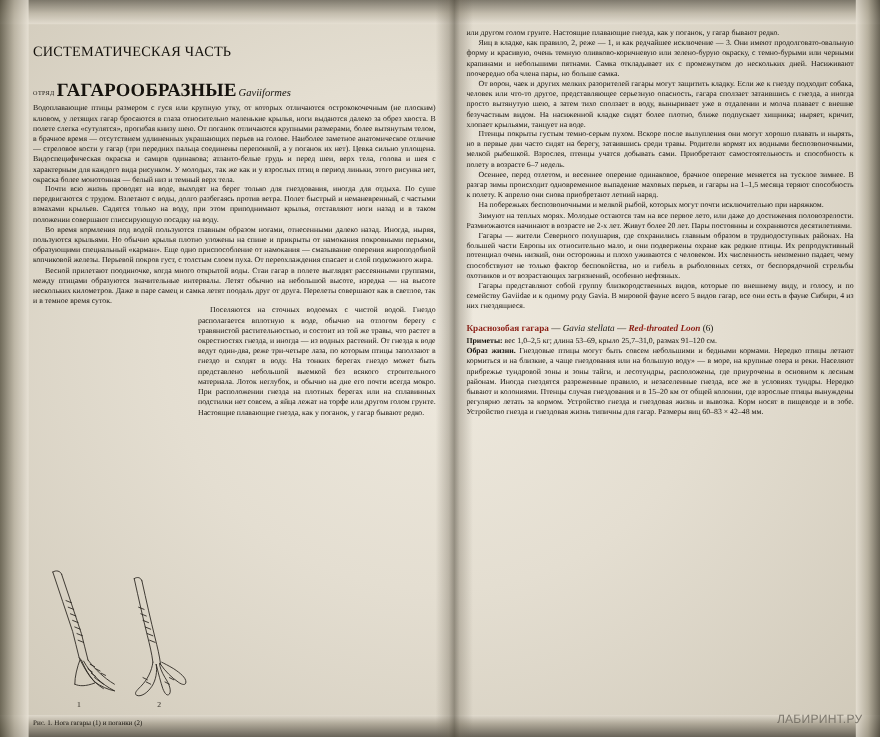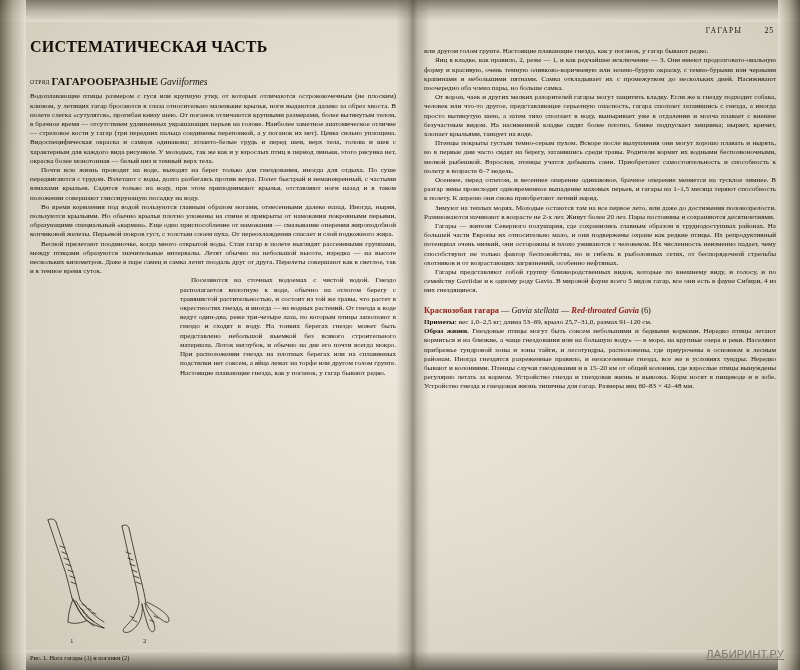--- a/index.html
+++ b/index.html
@@ -87,38 +87,38 @@
     letter-spacing: .9px;
     margin-bottom: 12px;
     padding-right: 2px;
   }
   .running-head .title { font-variant: small-caps; letter-spacing: 1.4px; }
   .running-head .folio { font-size: 7.8px; }
 
   
   h1.part-title {
     font-family: "Liberation Serif", serif;
-    font-size: 16px;
-    font-weight: bold;
+    font-size: 13px;
+    font-weight: normal;
     letter-spacing: .2px;
     margin: 16px 0 26px 0;
     text-align: left;
   }
   .order-line {
     margin: 0 0 4px 0;
     text-align: left;
     font-size: 7.1px;
   }
   .order-line .lbl {
     font-size: 5.6px;
     letter-spacing: .4px;
     vertical-align: 1px;
   }
   .order-line .order-name {
-    font-size: 11px;
+    font-size: 17px;
     font-weight: bold;
     letter-spacing: .2px;
   }
   .order-line .order-latin {
     font-size: 9.6px;
     font-style: italic;
     text-align: center;
   }
 
   p { margin: 0; text-indent: 11px; }
@@ -164,21 +164,20 @@
   .watermark {
     position: absolute;
     right: 16px;
     bottom: 10px;
     font-family: "Liberation Sans", sans-serif;
     font-size: 11px;
     color: #6f6a60;
     opacity: .85;
     letter-spacing: .2px;
     z-index: 9;
-    text-decoration: underline;
   }
 </style>
 </head>
 <body>
 
 <div class="spread">
 
   <div class="edge-top"></div>
   <div class="edge-bottom"></div>
   <div class="edge-left"></div>
@@ -243,36 +242,33 @@
         </svg>
         <div class="fig-caption">Рис. 1. Нога гагары (1) и поганки (2)</div>
       </div>
 
     </div>
   </div>
 
   <div class="page page-right">
     <div class="page-inner">
 
-      <div class="running-head">
-        <span class="title">ГАГАРЫ</span>
-        <span class="folio">25</span>
-      </div>
 
       <p class="noindent">или другом голом грунте. Настоящие плавающие гнезда, как у поганок, у гагар бывают редко.</p>
       <p>Яиц в кладке, как правило, 2, реже — 1, и как редчайшее исключение — 3. Они имеют продолговато-овальную форму и красивую, очень темную олив­ко­во-ко­рич­не­вую или зелено-бурую окраску, с темно-бурыми или черными крапинами и небольшими пятнами. Самка откладывает их с промежутком до нескольких дней. Насиживают поочередно оба члена пары, но больше самка.</p>
       <p>От ворон, чаек и других мелких разорителей гагары могут защитить кладку. Если же к гнезду подходит собака, человек или что-то другое, пред­став­ля­ю­щее серьезную опасность, гагара сползает затаившись с гнезда, а иногда просто вытянутую шею, а затем тихо сползает в воду, выныривает уже в отдалении и молча плавает с внешне безучастным видом. На насиженной кладке сидят более плотно, ближе подпускает хищника; ныряет, кричит, хлопает крыльями, танцует на воде.</p>
       <p>Птенцы покрыты густым темно-серым пухом. Вскоре после вылупления они могут хорошо плавать и нырять, но в первые дни часто сидят на берегу, затаившись среди травы. Родители кормят их водными беспозвоночными, мелкой рыбешкой. Взрослея, птенцы учатся добывать сами. Приобретают самостоятельность и способность к полету в возрасте 6–7 недель.</p>
       <p>Осеннее, перед отлетом, и весеннее оперение одинаковое, брачное опе­ре­ние меняется на тусклое зимнее. В разгар зимы происходит одновременное выпадение маховых перьев, и гагары на 1–1,5 месяца теряют способность к полету. К апрелю они снова приобретают летний наряд.</p>
+      <p>На побережьях беспозвоночными и мелкой рыбой, которых могут почти исключительно при наряжком.</p>
       <p>Зимуют на теплых морях. Молодые остаются там на все первое лето, или даже до достижения половозрелости. Размножаются начинают в возрасте не 2-х лет. Живут более 20 лет. Пары постоянны и сохраняются десятилетиями.</p>
       <p>Гагары — жители Северного полушария, где сохранились главным об­ра­зом в труднодоступных районах. На большей части Европы их от­но­си­тель­но мало, и они подвержены охране как редкие птицы. Их репродуктивный потенциал очень низкий, они осторожны и плохо уживаются с человеком. Их численность неизменно падает, чему способствуют не только фактор бес­по­кой­ства, но и гибель в рыболовных сетях, от беспорядочной стрельбы охотников и от возрастающих загрязнений, особенно нефтяных.</p>
       <p>Гагары представляют собой группу близкородственных видов, которые по внешнему виду, и голосу, и по семейству Gaviidae и к одному роду Gavia. В мировой фауне всего 5 видов гагар, все они есть в фауне Сибири, 4 из них гнездящиеся.</p>
 
       <p class="sp-head">
-        <span class="rus">Краснозобая гагара</span><span> — </span><span class="lat">Gavia stellata</span><span> — </span><span class="eng">Red-throated Gavia</span>
+        <span class="rus">Краснозобая гагара</span><span> — </span><span class="lat">Gavia stellata</span><span> — </span><span class="eng">Red-throated Loon</span>
         <span>(6)</span>
       </p>
 
       <p class="sp-sub">
         <b>Приметы:</b><span> вес 1,0–2,5 кг; длина 53–69, крыло 25,7–31,0, размах 91–120 см.</span>
       </p>
       <p class="sp-sub">
         <b>Образ жизни.</b><span> Гнездовые птицы могут быть совсем небольшими и бедными кормами. Нередко птицы летают кормиться и на близкие, а чаще гнездования или на большую воду» — в море, на крупные озера и реки. Населяют прибрежье тундровой зоны и зоны тайги, и лесотундры, расположены, где приурочены в основном к лесным районам. Иногда гнездятся разреженные правило, и незаселенные гнезда, все же в условиях тундры. Нередко бывают и колониями. Птенцы случая гнездования и в 15–20 км от общей колонии, где взрослые птицы вынуждены регулярно летать за кормом. Устройство гнезда и гнездовая жизнь и вывозка. Корм носят в пищеводе и в зобе. Устройство гнезда и гнездовая жизнь типичны для гагар. Размеры яиц 60–83 × 42–48 мм.</span>
       </p>
 

